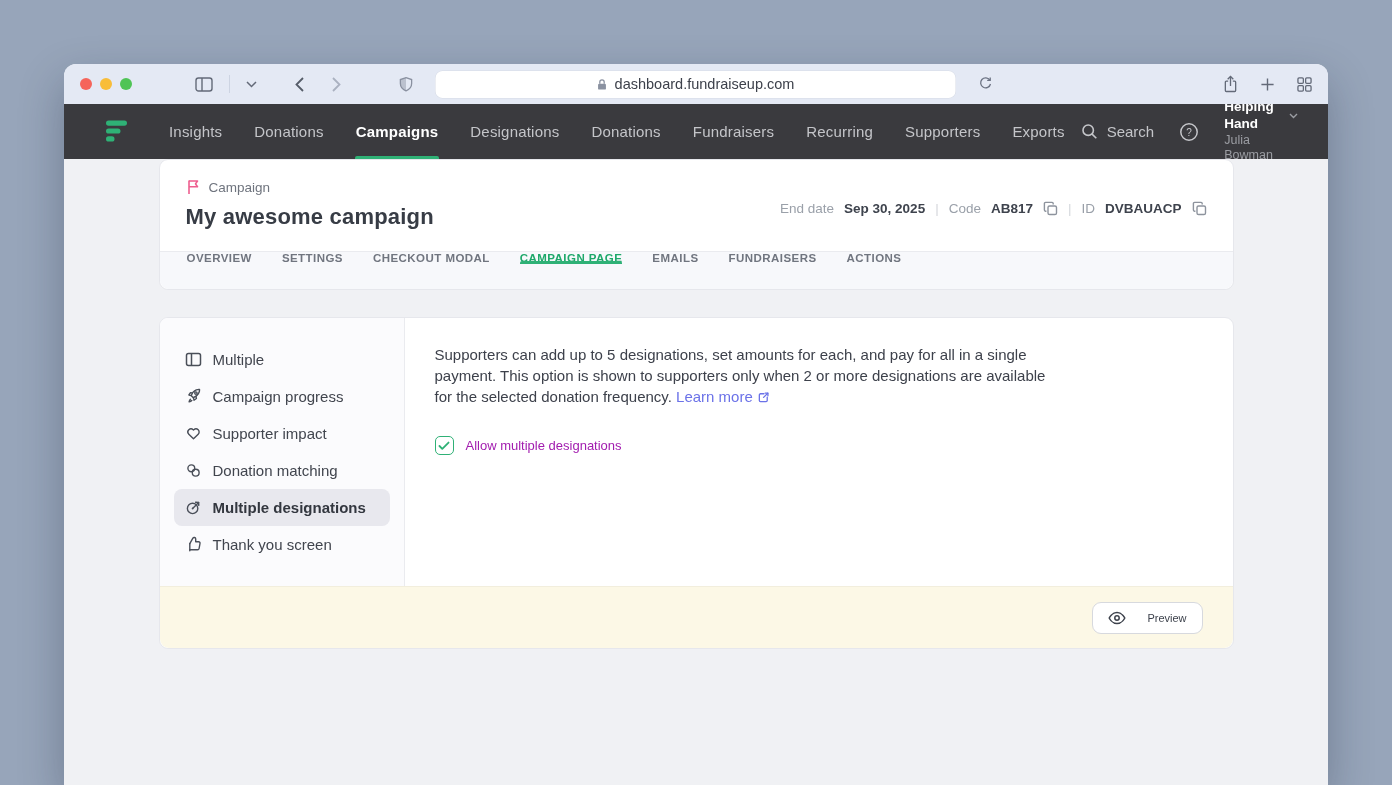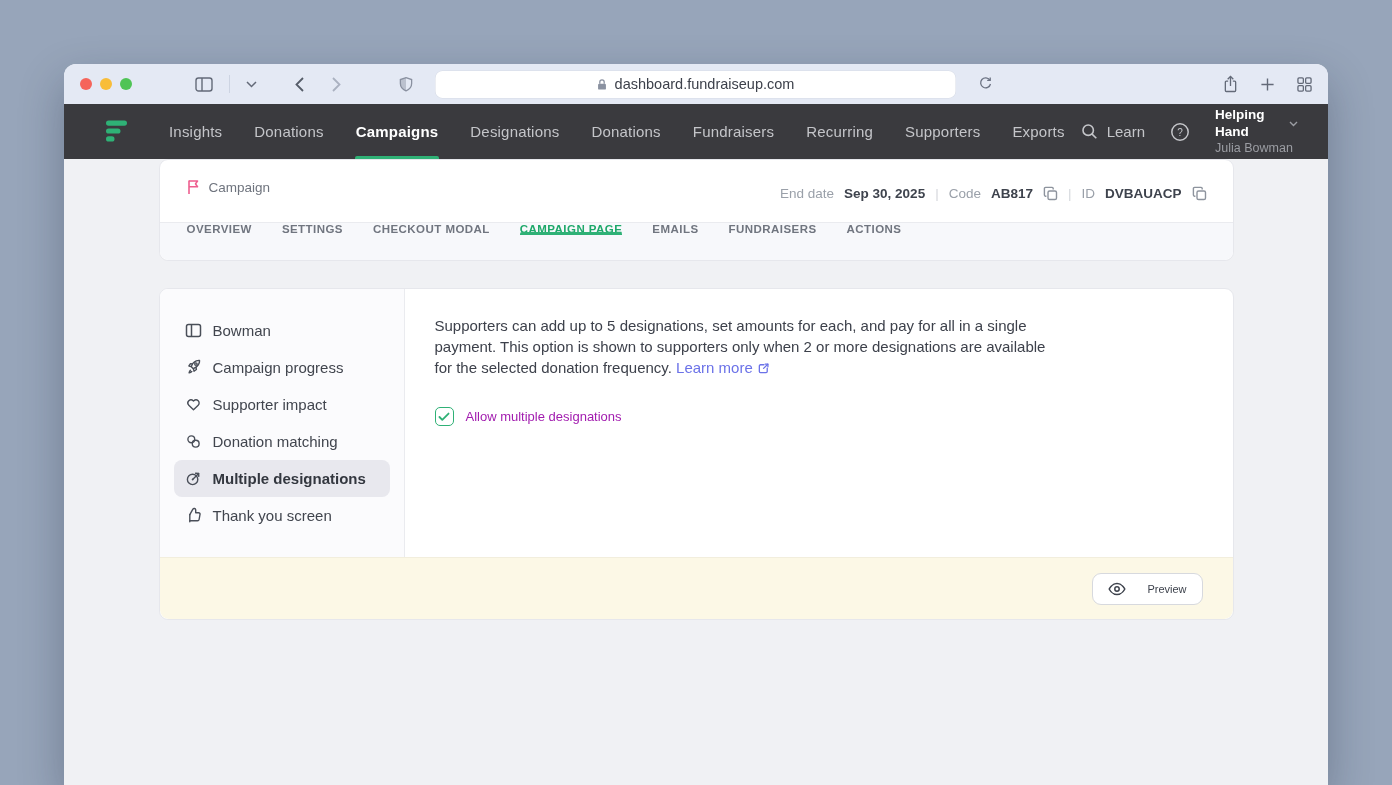--- a/index.html
+++ b/index.html
@@ -235,21 +235,21 @@
       <span class="nav-item">Recurring</span>
       <span class="nav-item">Supporters</span>
       <span class="nav-item">Exports</span>
     </div>
     <div class="nav-right">
       <span class="nav-search">
         <svg width="17" height="17" viewBox="0 0 17 17" fill="none" stroke="currentColor" stroke-width="1.6">
             <circle cx="7.2" cy="7.2" r="5.2"></circle>
             <path d="M11.1 11.1l4.2 4.2"></path>
           </svg>
-        <span>Learn</span>
+        <span>Search</span>
       </span>
       <span class="help">
         <svg width="20" height="20" viewBox="0 0 20 20" fill="none" stroke="currentColor" stroke-width="1.5">
             <circle cx="10" cy="10" r="8.2"></circle>
             <text x="10" y="13.6" font-size="10" text-anchor="middle" fill="currentColor" stroke="none" font-family="Liberation Sans, sans-serif">?</text>
           </svg>
       </span>
       <div class="user">
         <span class="user-top">
           <span>Helping Hand</span>
@@ -271,20 +271,21 @@
         <div>
           <div class="type-row">
             <span>
               <svg width="15" height="16" viewBox="0 0 15 16" fill="none" stroke="#ee5e8f" stroke-width="1.6" stroke-linejoin="round">
                   <path d="M3 15V1.5"></path>
                   <path d="M3 2h8.5l-2 2.9 2 2.9H3"></path>
                 </svg>
             </span>
             <span>Campaign</span>
           </div>
+          <div class="page-title">My awesome campaign</div>
         </div>
         <div class="meta">
           <span>End date</span>
           <span class="val">Sep 30, 2025</span>
           <span class="sep">|</span>
           <span>Code</span>
           <span class="val">AB817</span>
           <span class="copy-btn">
             <svg width="15" height="15" viewBox="0 0 15 15" fill="none" stroke="currentColor" stroke-width="1.4">
                 <rect x="5" y="5" width="8.5" height="8.5" rx="1.6"></rect>
@@ -316,21 +317,21 @@
     <div class="card card-main">
       <div class="main-body">
         <div class="side">
           <div class="side-item">
             <span class="sicon">
               <svg width="17" height="17" viewBox="0 0 17 17" fill="none" stroke="currentColor" stroke-width="1.5">
                   <rect x="1.5" y="2.5" width="14" height="12" rx="2"></rect>
                   <path d="M6.5 2.5v12"></path>
                 </svg>
             </span>
-            <span>Bowman</span>
+            <span>Multiple</span>
           </div>
           <div class="side-item">
             <span class="sicon">
               <svg width="17" height="17" viewBox="0 0 17 17" fill="none" stroke="currentColor" stroke-width="1.4" stroke-linecap="round" stroke-linejoin="round">
                   <path d="M8.3 9.7 6.3 7.7c.8-2.4 2.6-4.8 5-5.8 1.2-.5 2.5-.6 3.2-.5.1.7 0 2-.5 3.2-1 2.4-3.4 4.2-5.7 5.1z"></path>
                   <circle cx="10.9" cy="5.1" r="1.2"></circle>
                   <path d="M6.4 7.6 3.9 7l1.6-2.4 2 .4"></path>
                   <path d="M8.4 9.6 9 12.2l2.4-1.7-.4-2"></path>
                   <path d="M5.4 11.2c-.9.9-1.3 2.7-1.3 2.7s1.8-.4 2.7-1.3"></path>
                 </svg>

